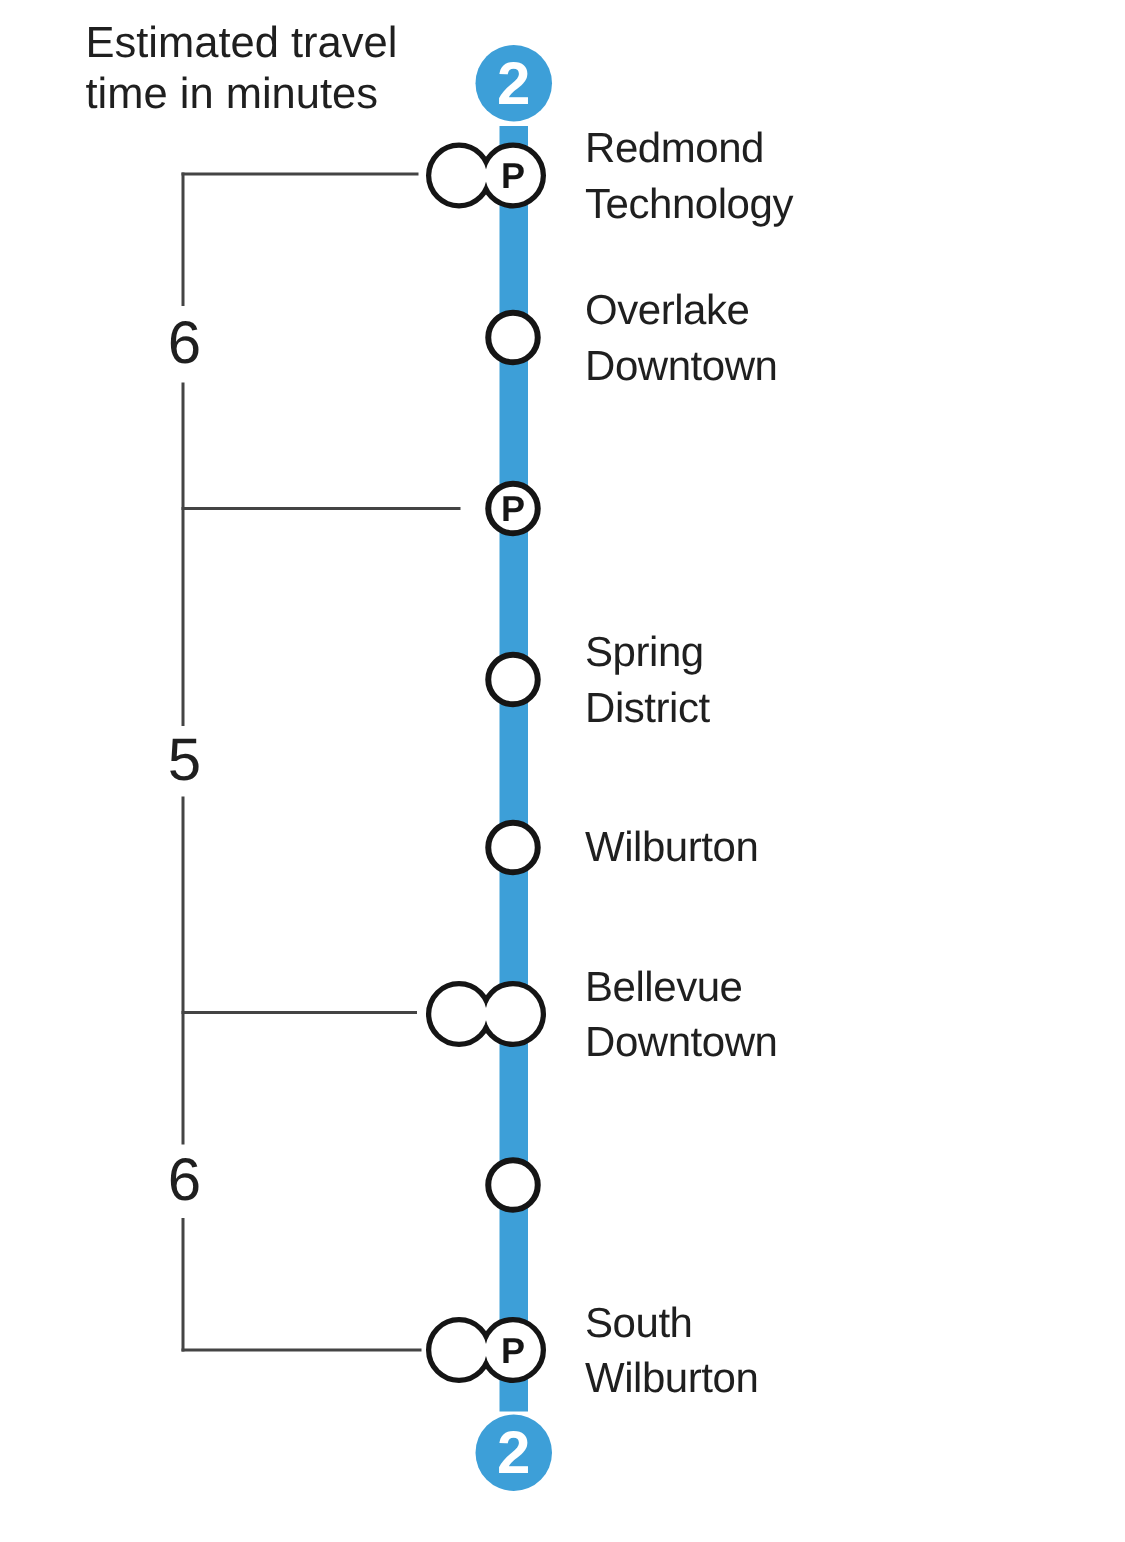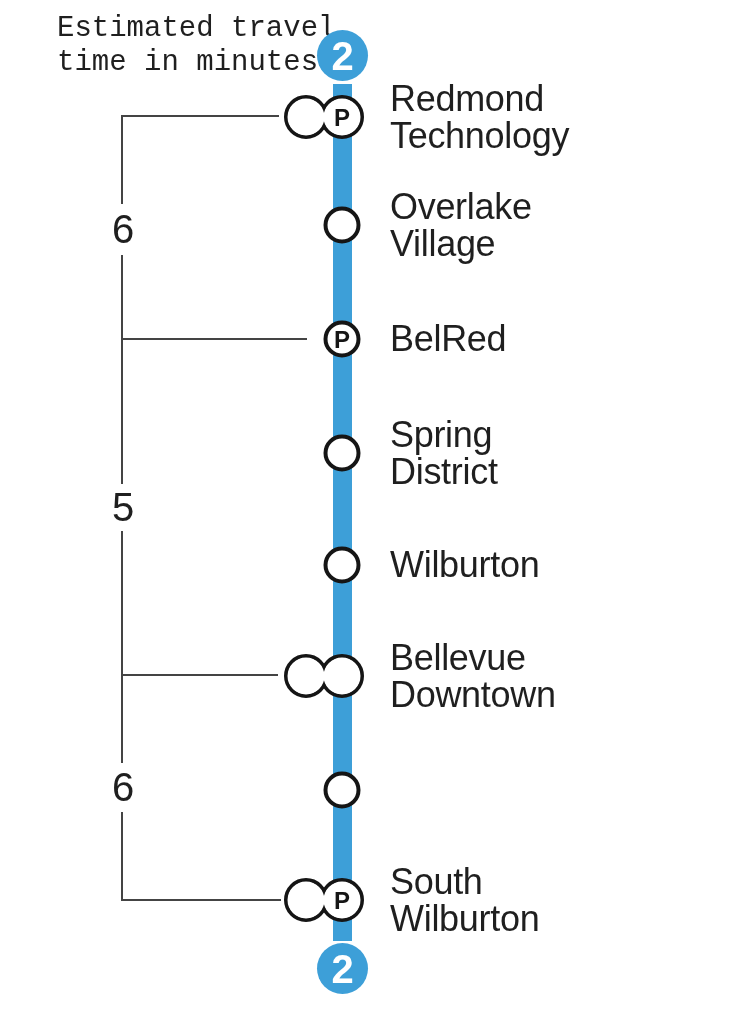--- a/index.html
+++ b/index.html
@@ -18,21 +18,20 @@
     overflow:hidden;
   }
   .legend{
     position:absolute;
     left:57px;
     top:12px;
     font-size:29px;
     line-height:34px;
     color:var(--ink);
     white-space:pre-line;
-    font-family:Liberation Mono, monospace;
   }
   .track{
     position:absolute;
     left:333px;
     top:84px;
     width:19px;
     height:857px;
     background:var(--line);
   }
   .badge{
@@ -66,21 +65,21 @@
     left:93px;
     width:60px;
     text-align:center;
     font-size:40px;
     line-height:40px;
     color:var(--ink);
   }
   .station{
     position:absolute;
     left:390px;
-    font-size:36px;
+    font-size:28px;
     line-height:37px;
     letter-spacing:-0.3px;
     color:var(--ink);
     white-space:pre-line;
   }
   .marker{position:absolute;}
   .ring{fill:#ffffff;stroke:var(--stroke);stroke-width:4px;}
   .cover{fill:#ffffff;stroke:none;}
   .pglyph{
     font-family:"Liberation Sans", sans-serif;
@@ -161,22 +160,21 @@
     <circle class="ring" cx="28" cy="24" r="20"></circle>
     <circle class="ring" cx="64" cy="24" r="20"></circle>
     <circle class="cover" cx="28" cy="24" r="18.5"></circle>
     <circle class="cover" cx="64" cy="24" r="18.5"></circle>
     <text class="pglyph" x="64" y="32.5">P</text>
   </svg>
 
   <div class="station" style="top:80px">Redmond
 Technology</div>
   <div class="station" style="top:188px">Overlake
-Village</div>
-  <div class="station" style="top:320px">BelRed</div>
+Downtown</div>
   <div class="station" style="top:546px">Wilburton</div>
   <div class="station" style="top:416px">Spring
 District</div>
   <div class="station" style="top:639px">Bellevue
 Downtown</div>
   <div class="station" style="top:863px">South
 Wilburton</div>
 
 </div>
 

